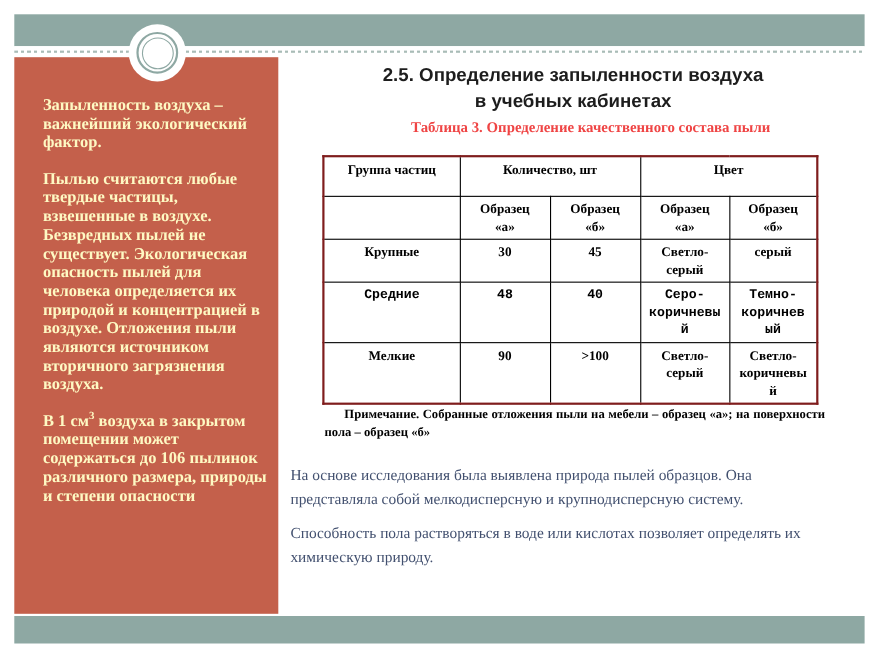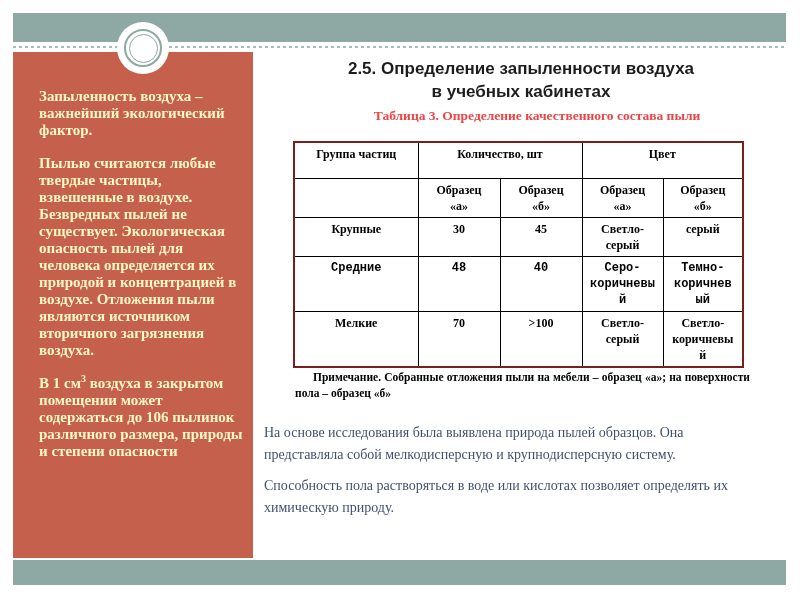--- a/index.html
+++ b/index.html
@@ -116,21 +116,21 @@
       </tr>
       <tr class="row-mid">
         <td>Средние</td>
         <td>48</td>
         <td>40</td>
         <td class="color-cell">Серо-коричневый</td>
         <td class="color-cell">Темно-коричневый</td>
       </tr>
       <tr class="row-small">
         <td>Мелкие</td>
-        <td>70</td>
+        <td>90</td>
         <td>&gt;100</td>
         <td class="color-cell">Светло-серый</td>
         <td class="color-cell">Светло-коричневый</td>
       </tr>
     </tbody>
   </table>
 
   <div class="note">Примечание. Собранные отложения пыли на мебели – образец «а»; на поверхности пола – образец «б»</div>
 
   <div class="body-text">

